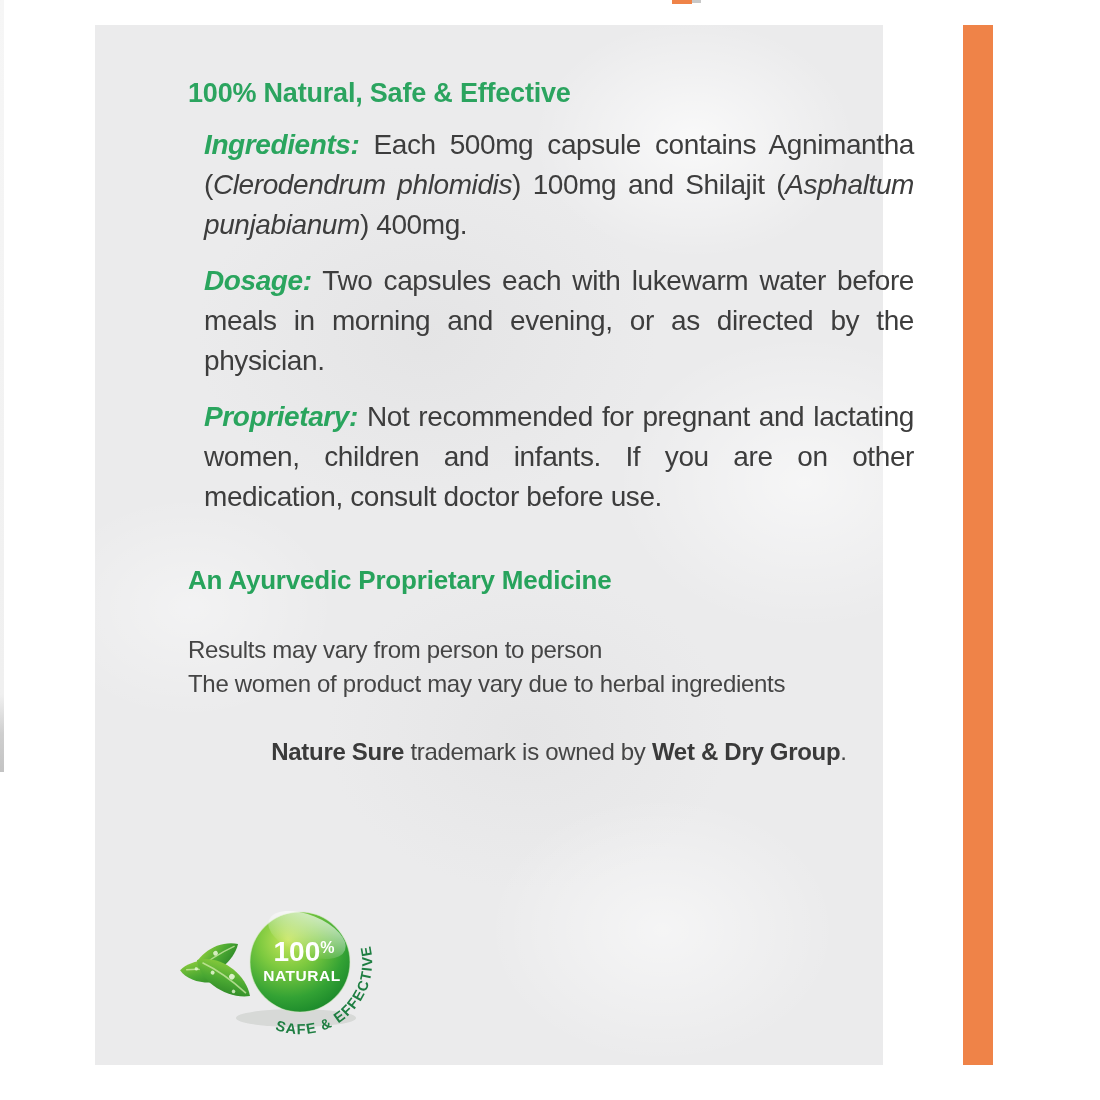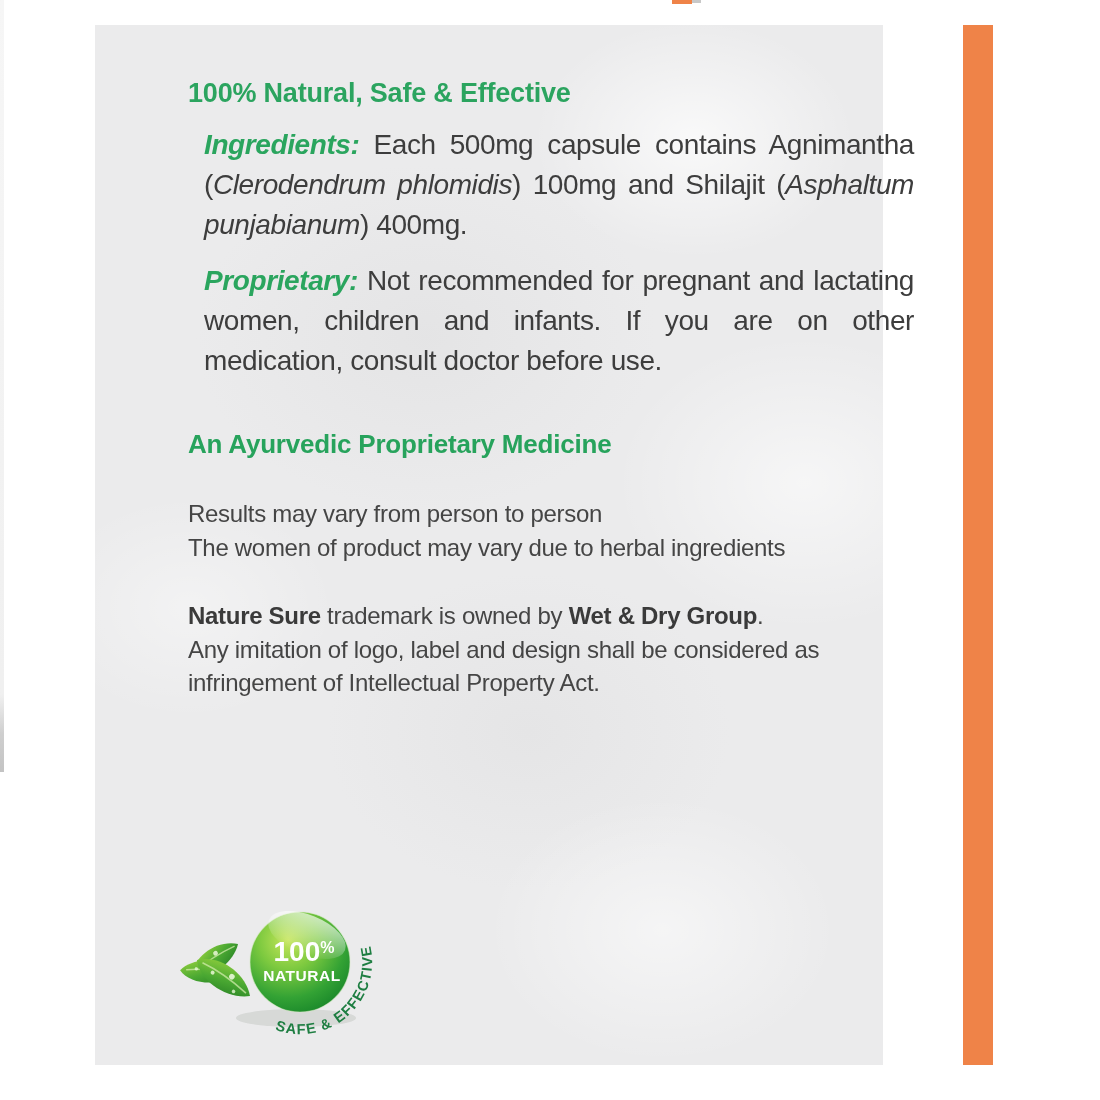--- a/index.html
+++ b/index.html
@@ -41,53 +41,53 @@
   p.body .lead{font-weight:bold;font-style:italic;color:#2aa55e;}
   p.body .latin{font-style:italic;}
   .m-ingredients{margin-top:20px;}
   .m-dosage{margin-top:43px;}
   .m-precautions{margin-top:42px;}
   .subheading{
     margin:47px 0 8px 0;font-size:26px;line-height:32px;font-weight:bold;color:#27a35c;
     letter-spacing:-0.2px;
   }
   .disclaimer{margin:37px 0 0 0;font-size:24px;line-height:34px;color:#454545;letter-spacing:-0.3px;}
-  .trademark{margin:34px 0 0 0;font-size:24px;line-height:33.5px;color:#454545;letter-spacing:-0.3px;}
+  .trademark{margin:34px 0 0 0;font-size:24px;line-height:33.5px;color:#454545;letter-spacing:-0.3px;text-align:center;}
   .trademark b{color:#3a3a3a;}
   .badge{position:absolute;left:180px;top:898px;width:220px;height:172px;}
 </style>
 </head>
 <body>
 
 <div class="page">
 
   <div class="edge-line"></div>
   <div class="chip-orange"></div>
   <div class="chip-gray"></div>
 
   <div class="panel">
     <div class="content">
 
       <h1 class="heading">100% Natural, Safe &amp; Effective</h1>
 
       <p class="body m-ingredients"><span class="lead">Ingredients:</span><span> Each 500mg capsule contains Agnimantha (</span><span class="latin">Clerodendrum phlomidis</span><span>) 100mg and Shilajit (</span><span class="latin">Asphaltum punjabianum</span><span>) 400mg.</span></p>
 
+      <p class="body m-dosage"><span class="lead">Dosage:</span><span> Two capsules each with lukewarm water before meals in morning and evening, or as directed by the physician.</span></p>
 
       <p class="body m-precautions"><span class="lead">Proprietary:</span><span> Not recommended for pregnant and lactating women, children and infants. If you are on other medication, consult doctor before use.</span></p>
 
       <h2 class="subheading">An Ayurvedic Proprietary Medicine</h2>
 
       <div class="disclaimer">
         <div>Results may vary from person to person</div>
         <div>The women of product may vary due to herbal ingredients</div>
       </div>
 
       <div class="trademark">
         <div><b>Nature Sure</b><span> trademark is owned by </span><b>Wet &amp; Dry Group</b><span>.</span></div>
-        <div>Any imitation of logo, label and design shall be considered as infringement of Intellectual Property Act.</div>
       </div>
 
     </div>
   </div>
 
   <div class="stripe"></div>
 
   <svg class="badge" viewBox="0 0 220 172" xmlns="http://www.w3.org/2000/svg" aria-hidden="true">
     <defs>
       <radialGradient id="circleGrad" cx="38%" cy="28%" r="85%">

